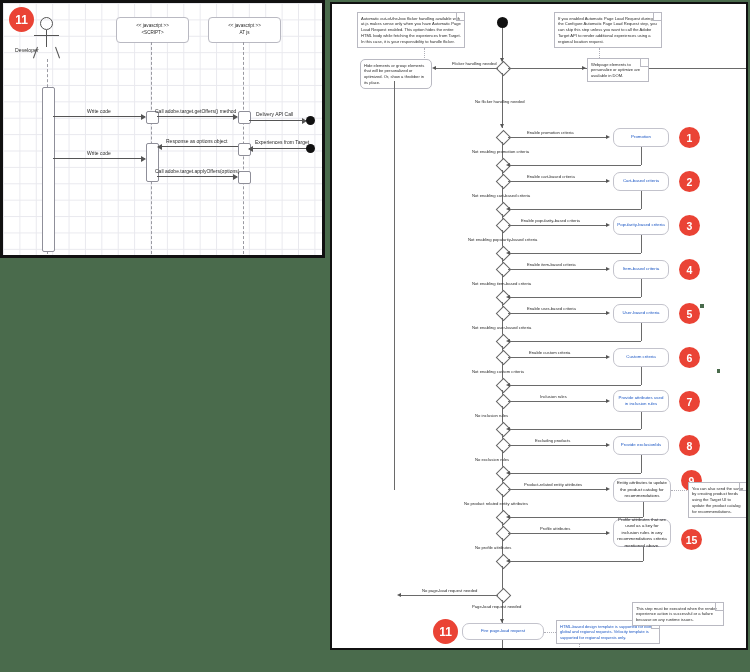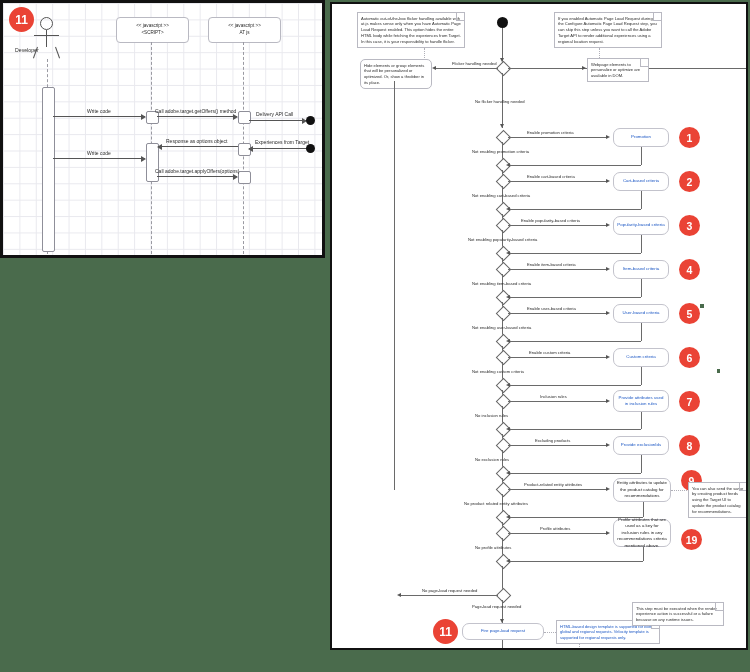--- a/index.html
+++ b/index.html
@@ -311,21 +311,21 @@
     <span class="fold"></span>
     <span>You can also send the same by creating product feeds using the Target UI to update the product catalog for recommendations.</span>
   </div>
 
   <div class="flow-v" style="left:170px;top:518px;height:8px;"></div>
   <div class="diamond" style="left:166px;top:524px;"></div>
   <div class="flow-h" style="left:176px;top:529px;width:99px;"></div>
   <div class="arrow-r" style="left:274px;top:526.5px;"></div>
   <div class="flabel" style="left:208px;top:522px;">Profile attributes</div>
   <div class="action dark" style="left:281px;top:515px;width:58px;height:28px;">Profile attributes that are used as a key for inclusion rules in any recommendations criteria mentioned above.</div>
-  <div class="badge b-md" style="left:349px;top:525px;">19</div>
+  <div class="badge b-md" style="left:349px;top:525px;">15</div>
   <div class="flow-v" style="left:170px;top:534px;height:22px;"></div>
   <div class="flabel" style="left:143px;top:541px;">No profile attributes</div>
   <div class="diamond" style="left:166px;top:552px;"></div>
   <div class="flow-v" style="left:311px;top:543px;height:14px;"></div>
   <div class="flow-h" style="left:176px;top:557px;width:135px;"></div>
   <div class="arrow-l" style="left:174px;top:554.5px;"></div>
 
   <div class="flow-v" style="left:170px;top:562px;height:26px;"></div>
   <div class="diamond" style="left:166px;top:586px;"></div>
   <div class="flow-h" style="left:68px;top:591px;width:98px;"></div>

